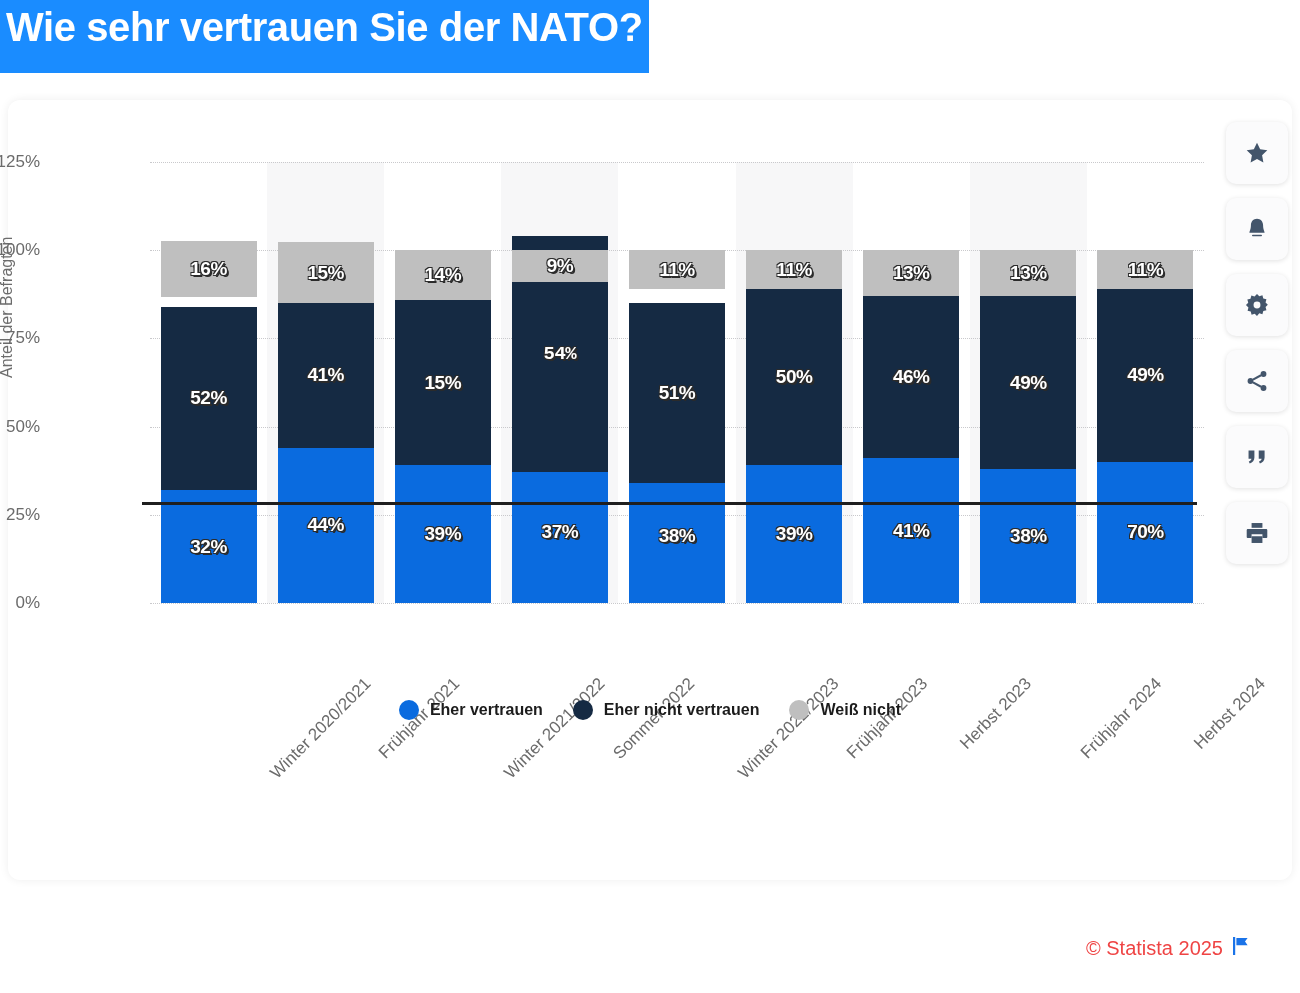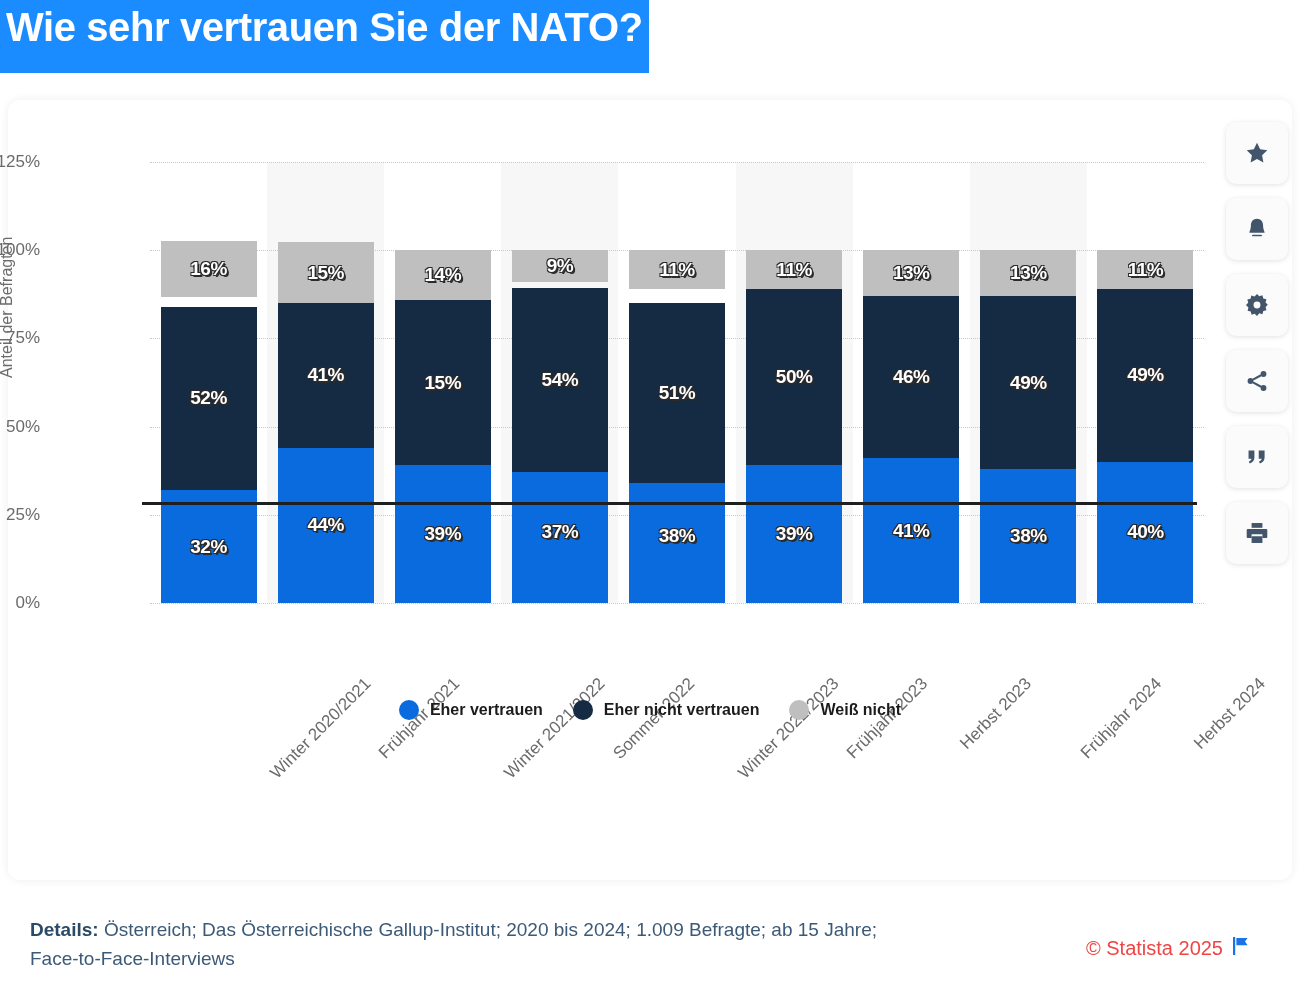--- a/index.html
+++ b/index.html
@@ -275,21 +275,21 @@
         </div>
         <div class="seg dontknow" style="bottom: 303.408px; height: 49.392px;">
           <span class="seg-label">14%</span>
         </div>
       </div>
       <div class="xlabel" style="left: 310.778px;">Winter 2021/2022</div>
       <div class="bar-group" style="left: 361.889px; height: 441px;">
         <div class="seg trust" style="bottom: 0px; height: 142px;">
           <span class="seg-label">37%</span>
         </div>
-        <div class="seg distrust" style="bottom: 130.536px; height: 184px;">
+        <div class="seg distrust" style="bottom: 130.536px; height: 236px; font-family: Liberation Mono, monospace;">
           <span class="seg-label">54%</span>
         </div>
         <div class="seg dontknow" style="bottom: 321.048px; height: 31.752px;">
           <span class="seg-label">9%</span>
         </div>
       </div>
       <div class="xlabel" style="left: 427.889px;">Sommer 2022</div>
       <div class="bar-group" style="left: 479px; height: 441px;">
         <div class="seg trust" style="bottom: 0px; height: 134.064px;">
           <span class="seg-label">38%</span>
@@ -333,21 +333,21 @@
         <div class="seg distrust" style="bottom: 134.064px; height: 172.872px;">
           <span class="seg-label">49%</span>
         </div>
         <div class="seg dontknow" style="bottom: 306.936px; height: 45.864px;">
           <span class="seg-label">13%</span>
         </div>
       </div>
       <div class="xlabel" style="left: 896.333px;">Frühjahr 2024</div>
       <div class="bar-group" style="left: 947.444px; height: 441px;">
         <div class="seg trust" style="bottom: 0px; height: 141.12px;">
-          <span class="seg-label">40%</span>
+          <span class="seg-label">70%</span>
         </div>
         <div class="seg distrust" style="bottom: 141.12px; height: 172.872px;">
           <span class="seg-label">49%</span>
         </div>
         <div class="seg dontknow" style="bottom: 313.992px; height: 38.808px;">
           <span class="seg-label">11%</span>
         </div>
       </div>
       <div class="xlabel" style="left: 1013.44px;">Herbst 2024</div>
     </div>
@@ -418,23 +418,20 @@
       <svg width="26" height="26" viewBox="0 0 24 24" fill="#43556b">
         <rect x="7" y="2.8" width="10" height="4.4"></rect>
         <path d="M3.6 8.2h16.8c.6 0 1.1.5 1.1 1.1v6.3c0 .6-.5 1.1-1.1 1.1H17v-3.5H7v3.5H3.6c-.6 0-1.1-.5-1.1-1.1V9.3c0-.6.5-1.1 1.1-1.1z"></path>
         <rect x="7" y="15" width="10" height="6.2"></rect>
       </svg>
     </span>
   </div>
 </div>
 
 <div id="footer">
-  <div id="details-text">
-    <b>Details:</b><span> Österreich; Das Österreichische Gallup-Institut; 2020 bis 2024; 1.009 Befragte; ab 15 Jahre; Face-to-Face-Interviews</span>
-  </div>
   <div id="copyright">
     <span>© Statista 2025</span>
     <span>
       <svg width="17" height="18" viewBox="0 0 17 18" fill="#1a73e8">
         <rect x="0" y="0" width="2.2" height="18"></rect>
         <path d="M3.4 1h11.2l-2.6 3.6 2.6 3.6H3.4z"></path>
       </svg>
     </span>
   </div>
 </div>

